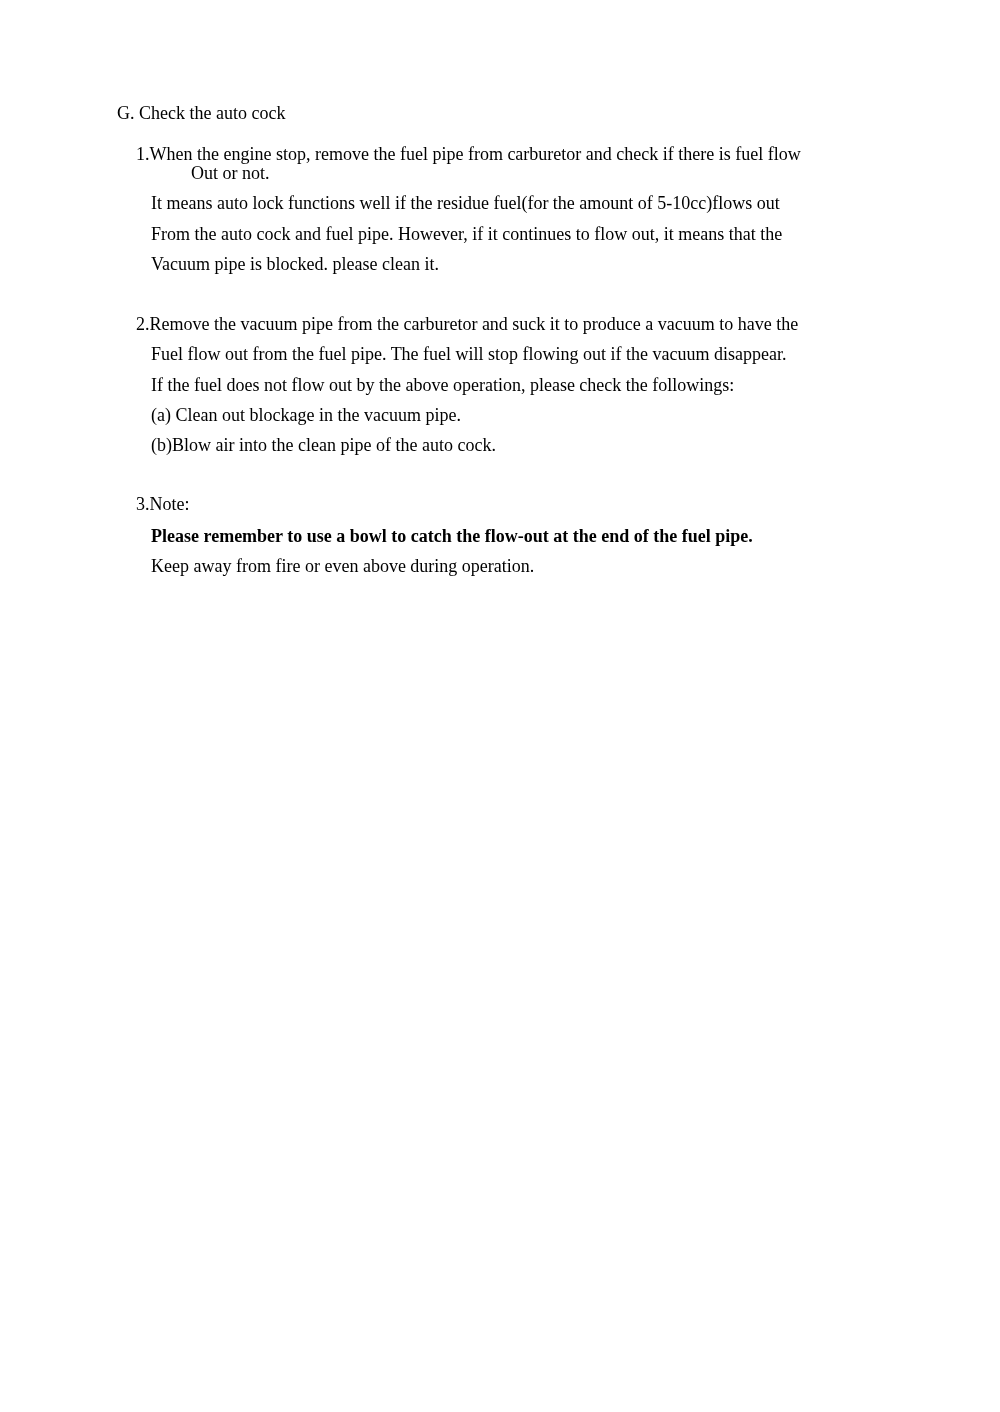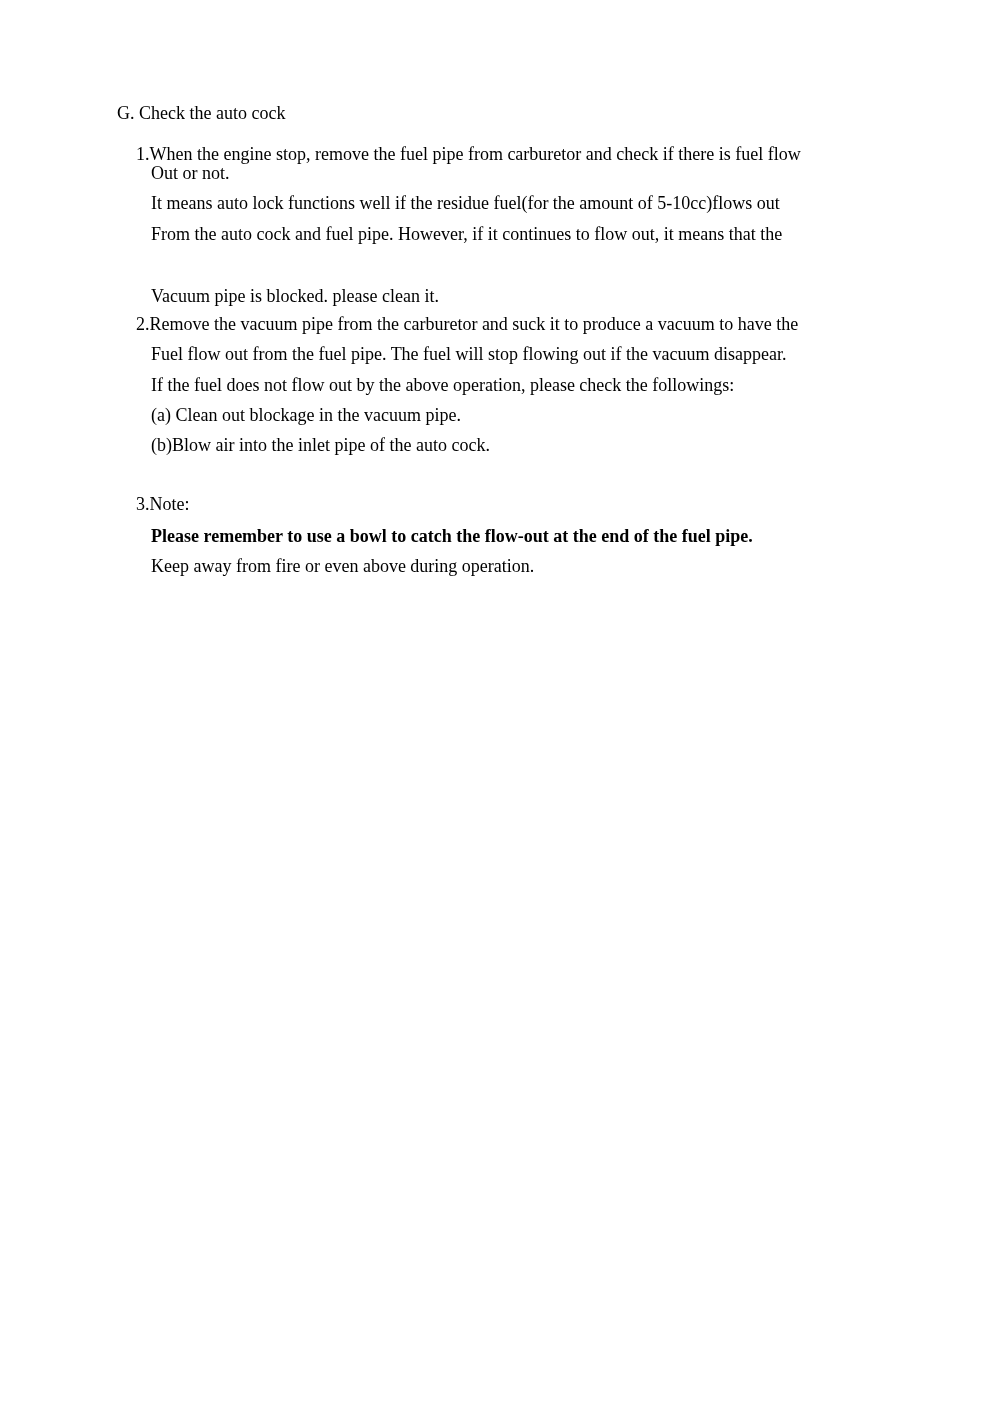--- a/index.html
+++ b/index.html
@@ -35,32 +35,32 @@
     .indent { left: 151px; }
   </style>
 </head>
 <body>
 
 <div class="page">
   <div class="line heading" style="top:103px;">G. Check the auto cock</div>
 
   <div>
     <div class="line num" style="top:133px;margin-top:11px;">1.When the engine stop, remove the fuel pipe from carburetor and check if there is fuel flow</div>
-    <div class="line indent" style="top:163px;">Out or not.</div>
+    <div class="line indent" style="top:163px;margin-left:40px;">Out or not.</div>
     <div class="line indent" style="top:193px;">It means auto lock functions well if the residue fuel(for the amount of 5-10cc)flows out</div>
     <div class="line indent" style="top:224px;">From the auto cock and fuel pipe. However, if it continues to flow out, it means that the</div>
-    <div class="line indent" style="top:254px;margin-top:32px;">Vacuum pipe is blocked. please clean it.</div>
+    <div class="line indent" style="top:254px;">Vacuum pipe is blocked. please clean it.</div>
   </div>
 
   <div>
     <div class="line num" style="top:314px;">2.Remove the vacuum pipe from the carburetor and suck it to produce a vacuum to have the</div>
     <div class="line indent" style="top:344px;">Fuel flow out from the fuel pipe. The fuel will stop flowing out if the vacuum disappear.</div>
     <div class="line indent" style="top:375px;">If the fuel does not flow out by the above operation, please check the followings:</div>
     <div class="line indent" style="top:405px;">(a) Clean out blockage in the vacuum pipe.</div>
-    <div class="line indent" style="top:435px;">(b)Blow air into the inlet pipe of the auto cock.</div>
+    <div class="line indent" style="top:435px;">(b)Blow air into the clean pipe of the auto cock.</div>
   </div>
 
   <div>
     <div class="line num" style="top:494px;">3.Note:</div>
     <div class="line indent" style="top:526px;font-weight:bold;">Please remember to use a bowl to catch the flow-out at the end of the fuel pipe.</div>
     <div class="line indent" style="top:556px;">Keep away from fire or even above during operation.</div>
   </div>
 </div>
 
 </body></html>

